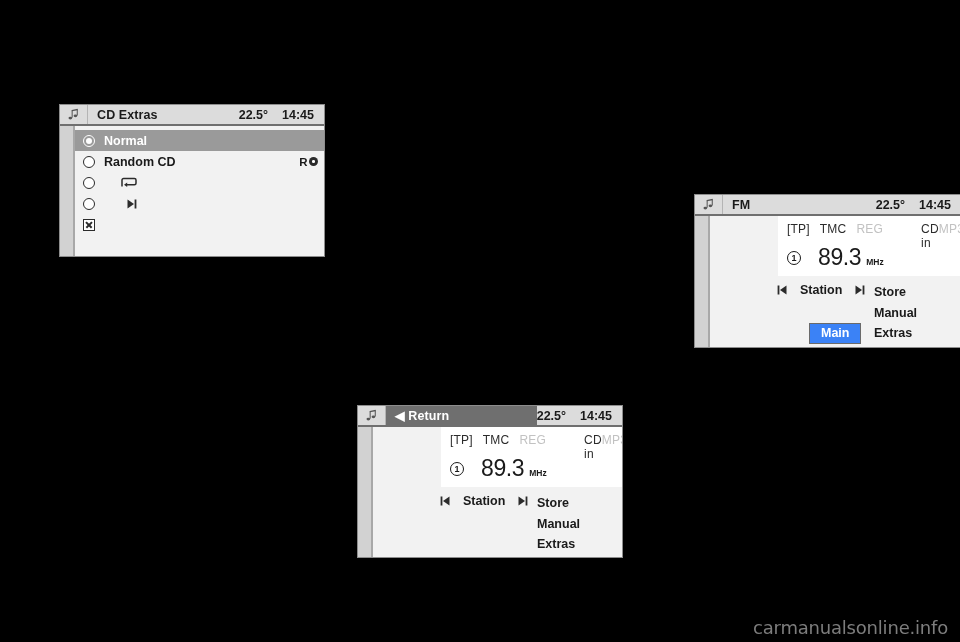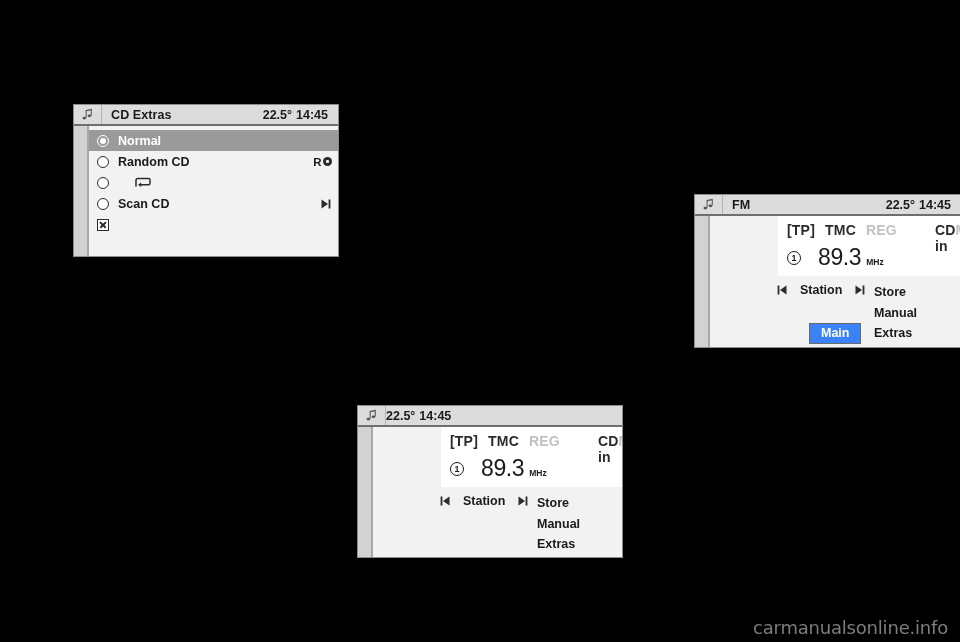--- a/index.html
+++ b/index.html
@@ -67,21 +67,21 @@
     color: #ffffff;
     align-self: stretch;
     display: flex;
     align-items: center;
     margin-right: 0;
   }
 
   .header-meta {
     display: flex;
     align-items: center;
-    gap: 4px;
+    gap: 14px;
     padding-right: 10px;
     font-size: 12.5px;
     font-weight: bold;
     white-space: nowrap;
   }
 
   .panel-body {
     display: flex;
     height: calc(100% - 21px);
     box-sizing: border-box;
@@ -218,22 +218,22 @@
     height: 58px;
     background: #ffffff;
   }
 
   .flags-row {
     position: absolute;
     left: 78px;
     right: 6px;
     top: 5px;
     display: flex;
-    font-size: 14px;
-    font-weight: bold;
+    font-size: 12px;
+    font-weight: normal;
     letter-spacing: 0.2px;
   }
   .flag { color: #2b2b2b; }
   .flag.off { color: #c2c2c2; }
   .flag.tp { margin-right: 10px; }
   .flag.tmc { margin-right: 10px; }
   .flag.reg { margin-right: 38px; }
   .flag.cdin { margin-right: 0; }
   .flag.mp3 { margin-left: auto; }
 
@@ -303,21 +303,21 @@
     font-size: 12.5px;
     font-weight: bold;
     padding: 2px 11px 3px 11px;
     border: 1px solid #6a6a6a;
     box-sizing: border-box;
     white-space: nowrap;
   }
 
   
   #panel-cd-extras {
-    left: 73px;
+    left: 59px;
     top: 104px;
     width: 266px;
     height: 153px;
   }
   #panel-return {
     left: 357px;
     top: 405px;
     width: 266px;
     height: 153px;
   }
@@ -398,21 +398,20 @@
         <span class="cd-icon">
           <svg class="icon-svg" width="18" height="12" viewBox="0 0 18 12">
             <path d="M2 9.5 L2 3 Q2 1.6 3.6 1.6 L14.4 1.6 Q16 1.6 16 3 L16 6.2 Q16 7.7 14.4 7.7 L6 7.7" fill="none" stroke="#2b2b2b" stroke-width="1.5"></path>
             <path d="M7.2 5.4 L4 7.7 L7.2 10.0 Z" fill="#2b2b2b"></path>
           </svg>
         </span>
       </div>
 
       <div class="cd-row">
         <span class="radio"></span>
-        <span class="cd-label">Scan CD</span>
         <span class="cd-icon">
           <svg class="icon-svg" width="12" height="12" viewBox="0 0 12 12">
             <path d="M1.5 1.5 L8 6 L1.5 10.5 Z" fill="#2b2b2b"></path>
             <rect x="8.6" y="1.5" width="1.8" height="9" fill="#2b2b2b"></rect>
           </svg>
         </span>
       </div>
 
       <div class="cd-row">
         <span class="checkbox on"></span>
@@ -428,20 +427,21 @@
   <div class="panel-header">
     <div class="note-cell">
       <svg class="note-icon" viewBox="0 0 14 14">
         <path d="M5.2 2.1 L11.4 0.9 L11.4 2.4 L5.2 3.6 Z" fill="#555"></path>
         <rect x="5.0" y="2.4" width="1.1" height="8.0" fill="#555"></rect>
         <rect x="10.5" y="1.2" width="1.1" height="6.8" fill="#555"></rect>
         <ellipse cx="3.6" cy="10.8" rx="2.0" ry="1.5" fill="#555"></ellipse>
         <ellipse cx="9.1" cy="8.4" rx="2.0" ry="1.5" fill="#555"></ellipse>
       </svg>
     </div>
+    <div class="header-title highlight">◀ Return</div>
     <div class="header-meta">
       <span>22.5°</span>
       <span>14:45</span>
     </div>
   </div>
 
   <div class="panel-body">
     <div class="side-rail"></div>
     <div class="radio-main">
       <div class="radio-white"></div>

